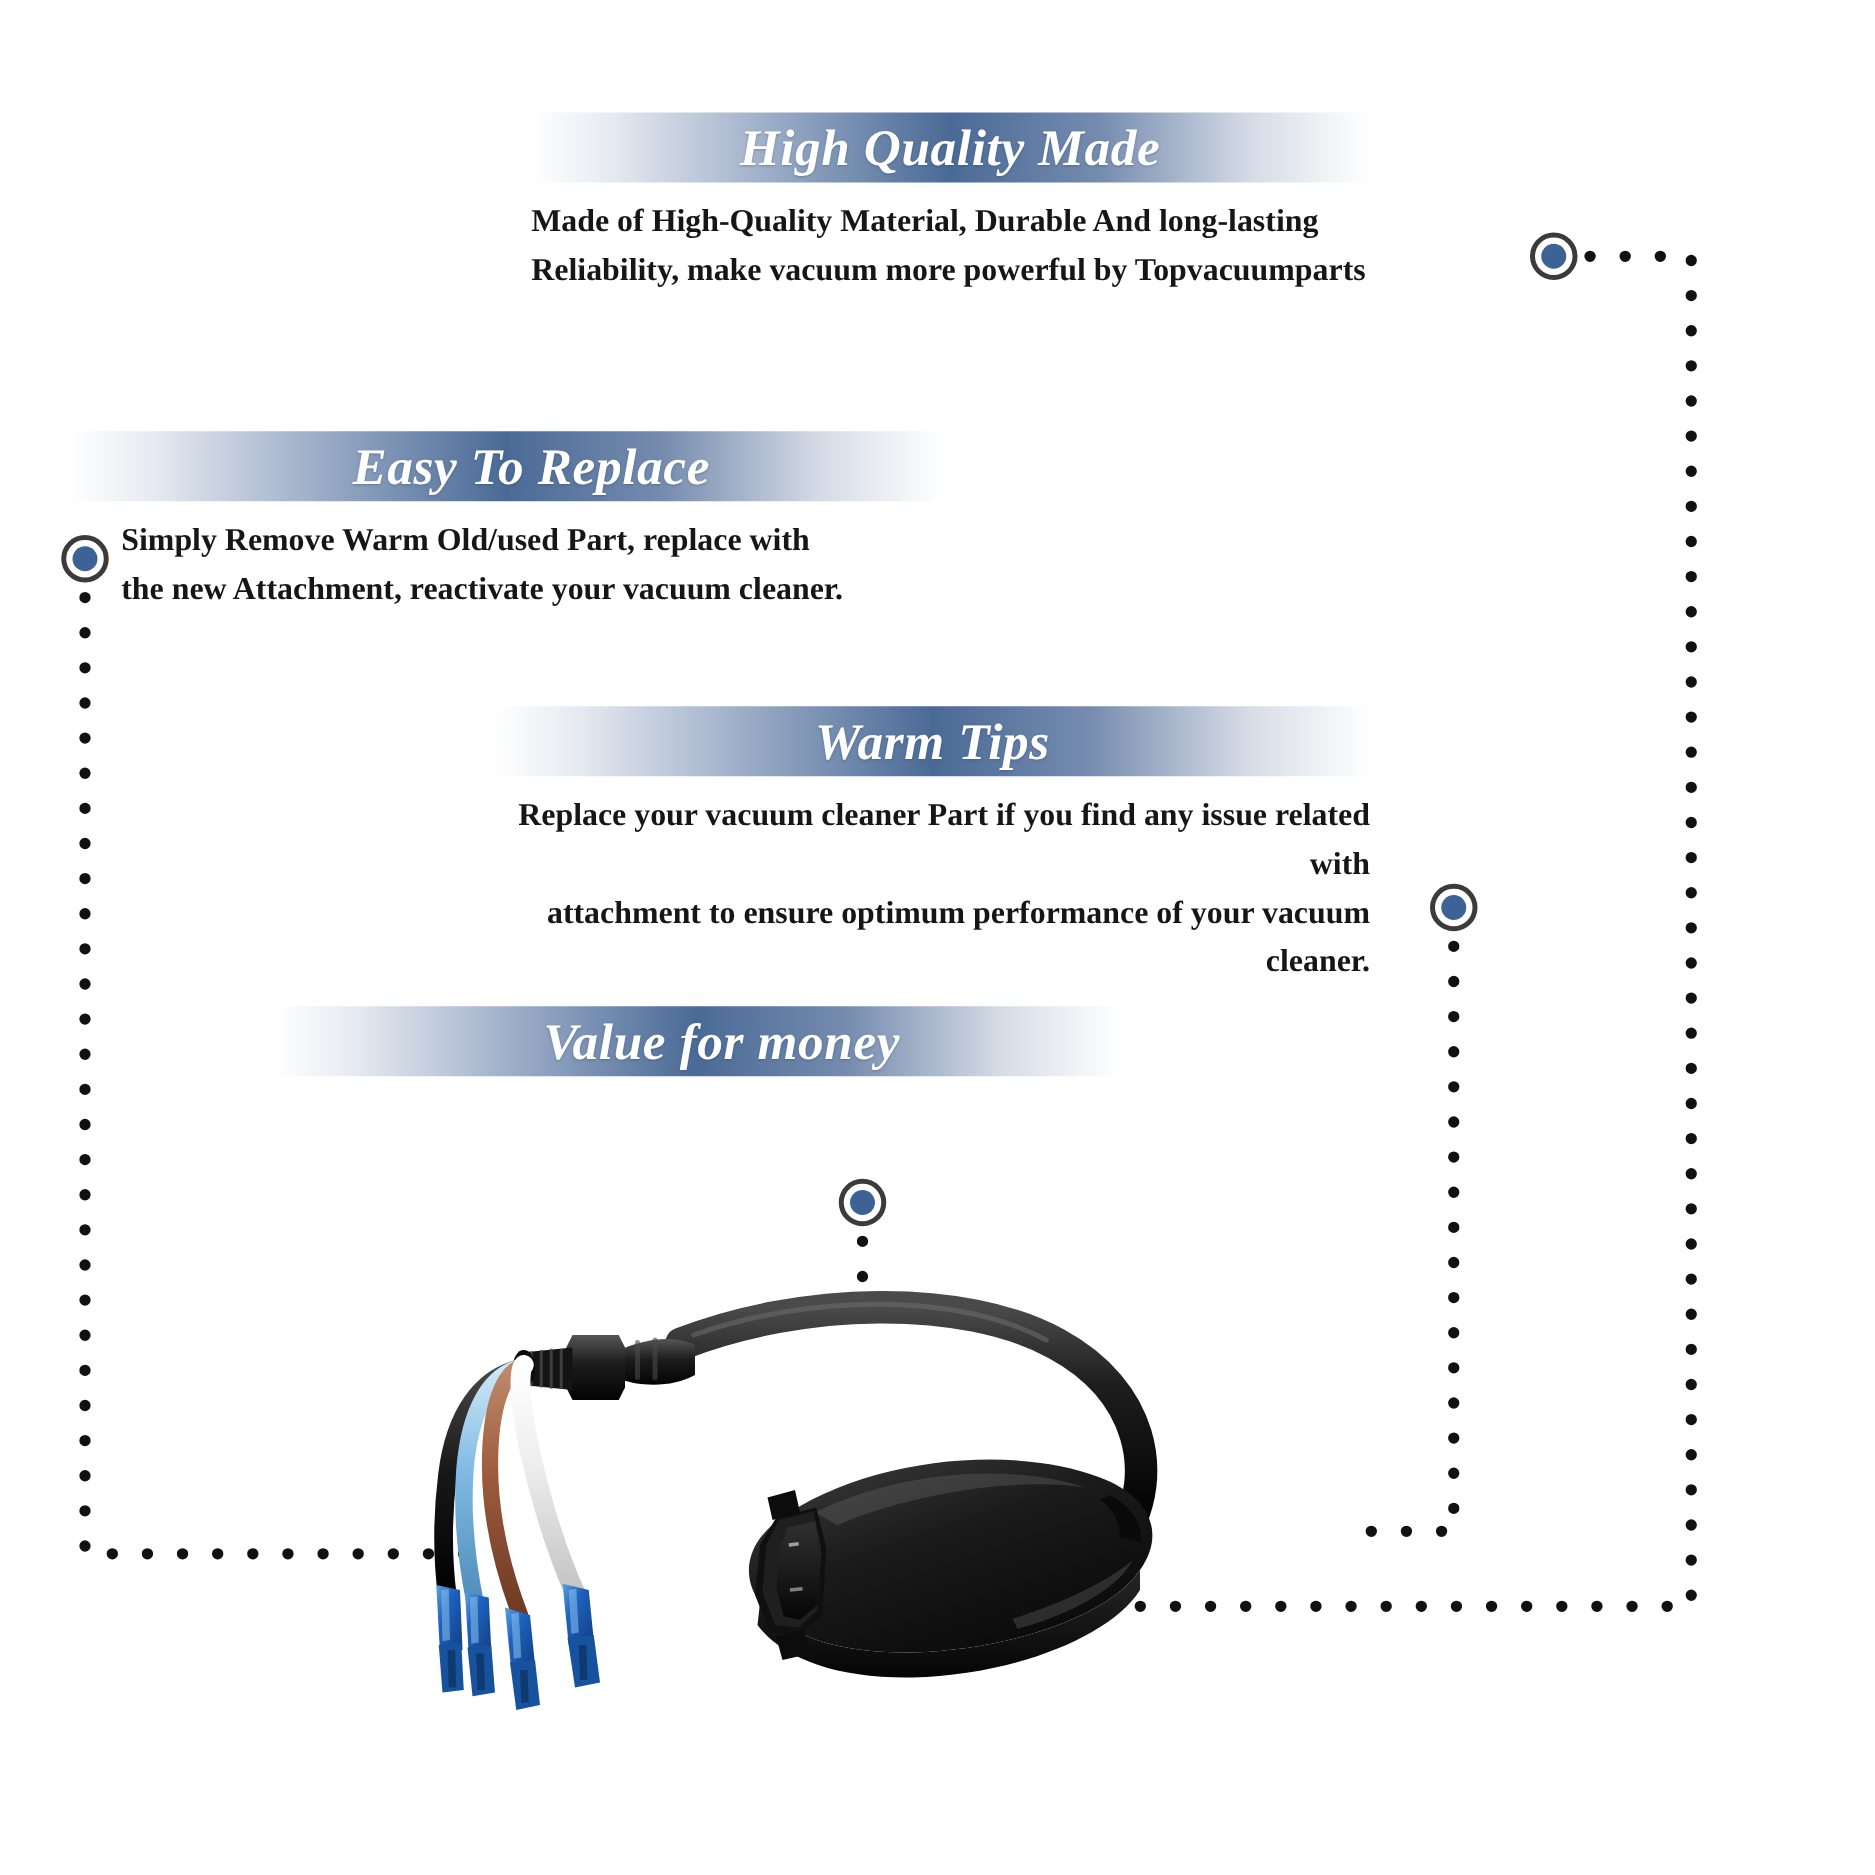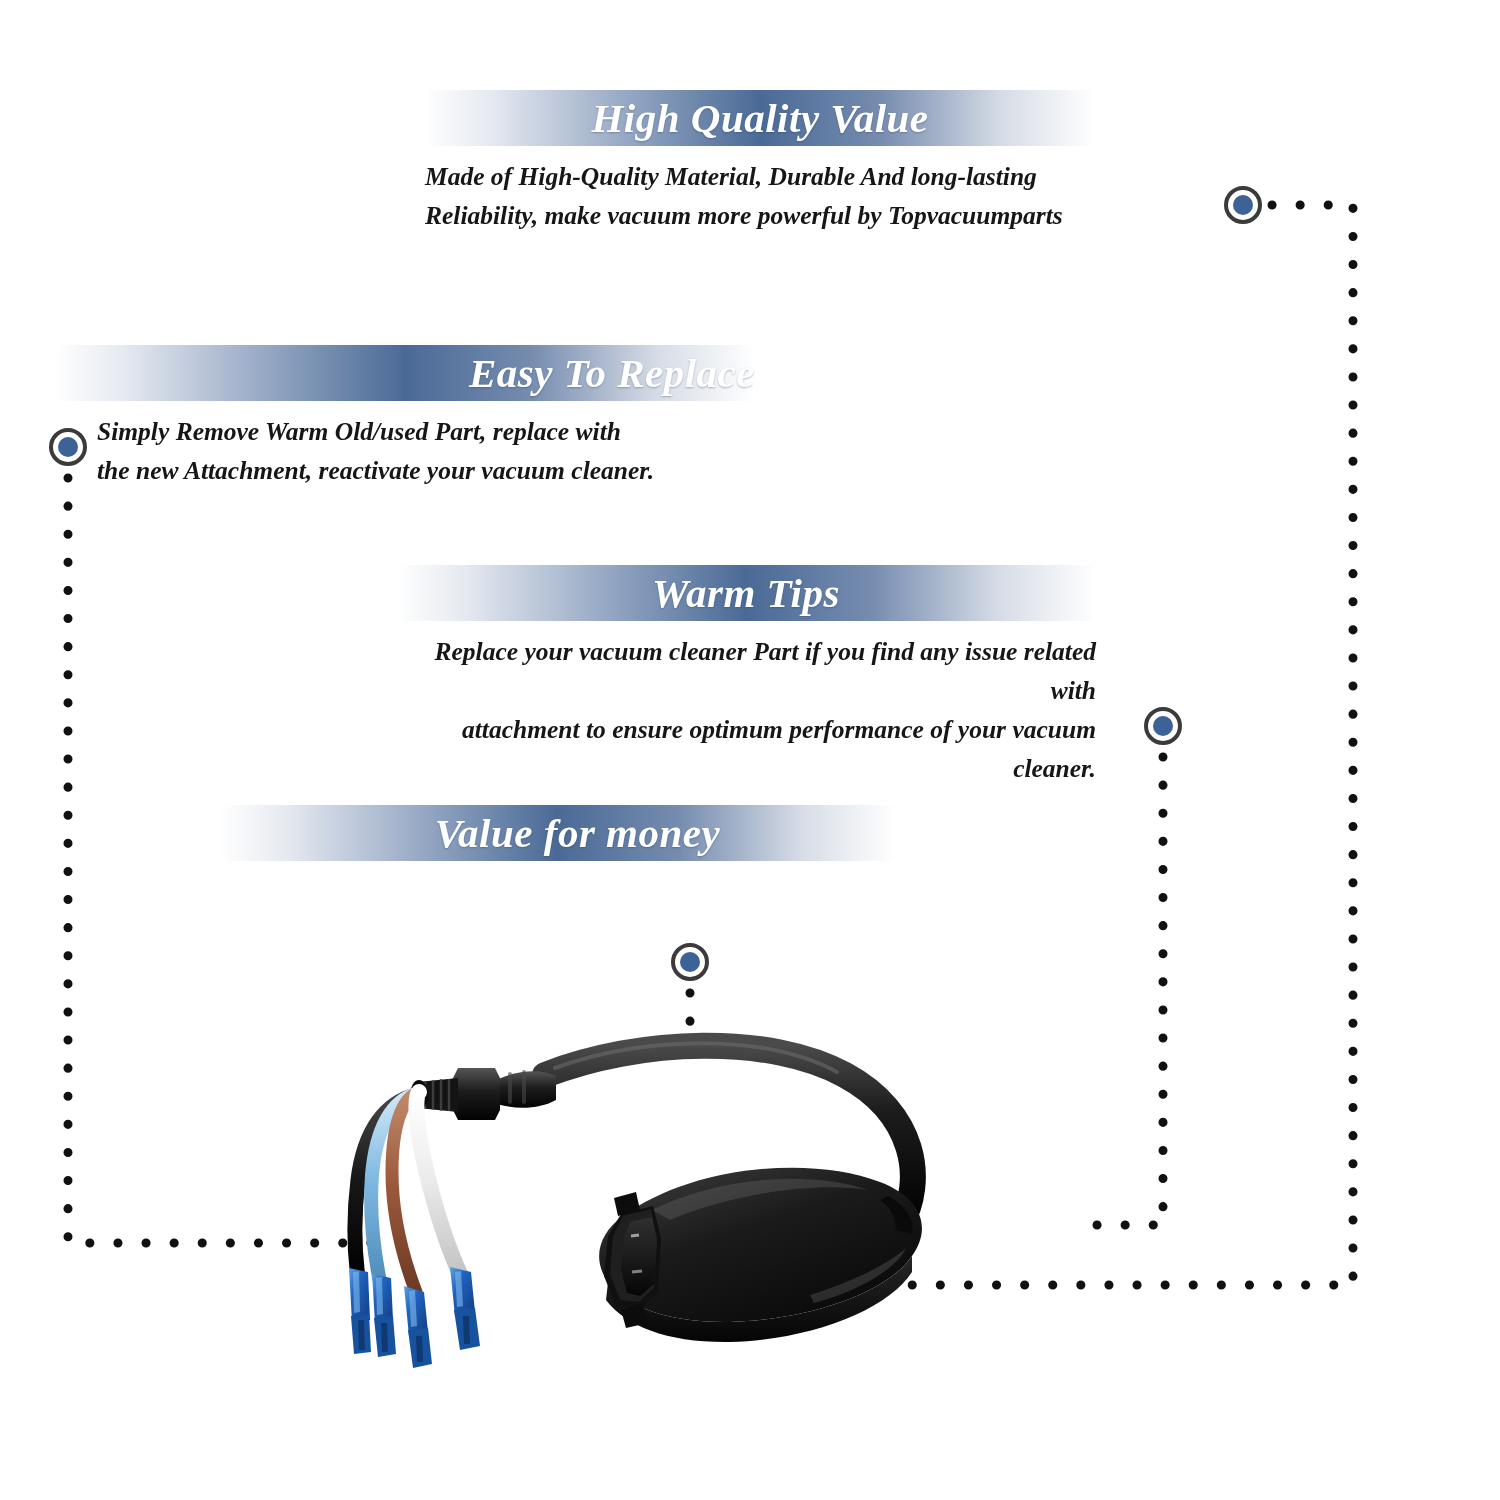--- a/index.html
+++ b/index.html
@@ -63,35 +63,34 @@
     font-weight: bold;
     font-size: 41px;
     line-height: 56px;
     color: #ffffff;
     letter-spacing: 0.5px;
     text-shadow: 0 1px 2px rgba(40,60,90,0.35);
     white-space: nowrap;
   }
 
   .body-text {
-    font-style: italic;
     font-weight: bold;
     font-size: 25.5px;
     line-height: 39px;
     color: #161616;
     white-space: pre-line;
     margin-top: 11px;
   }
 
   
   #feat-quality   { left: 425px; top: 90px;  width: 670px; }
   #feat-quality .body-text { text-align: left; padding-left: 0px; margin-left: 0px; }
 
   #feat-replace   { left: 55px;  top: 345px; width: 700px; }
-  #feat-replace .bar .title { text-align: right; padding-left: 40px; }
+  #feat-replace .bar .title { text-align: center; padding-left: 40px; }
   #feat-replace .body-text { padding-left: 42px; }
 
   #feat-tips      { left: 396px; top: 565px; width: 700px; }
   #feat-tips .body-text { padding-left: 0px; text-align: right; }
 
   #feat-value     { left: 220px; top: 805px; width: 675px; }
   #feat-value .bar .title { text-align: center; padding-left: 40px; font-style: italic; }
   #feat-value .body-text { padding-left: 13px; }
 
   
@@ -137,21 +136,21 @@
   </div>
   <div class="marker" style="left:1144px; top:707px;">
     <span class="dot"></span>
   </div>
   <div class="marker" style="left:671px; top:943px;">
     <span class="dot"></span>
   </div>
 
   <div class="feature" id="feat-quality">
     <div class="bar">
-      <div class="title">High Quality Value</div>
+      <div class="title">High Quality Made</div>
     </div>
     <div class="body-text">Made of  High-Quality Material, Durable And long-lasting
 Reliability, make vacuum more powerful by Topvacuumparts</div>
   </div>
 
   <div class="feature" id="feat-replace">
     <div class="bar">
       <div class="title">Easy To Replace</div>
     </div>
     <div class="body-text">Simply Remove Warm Old/used Part, replace with

